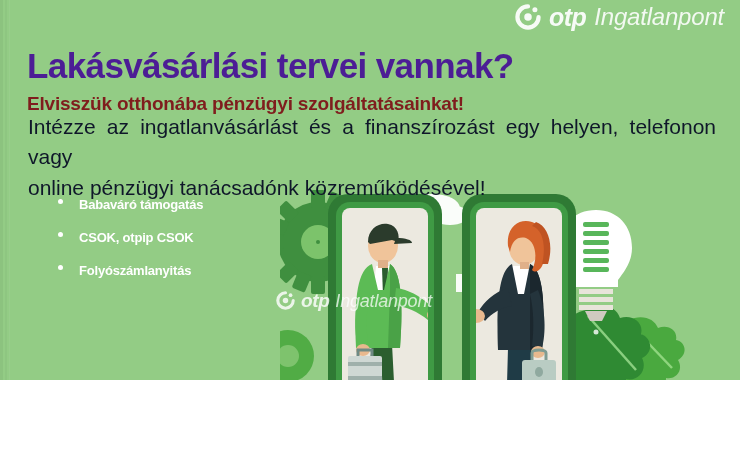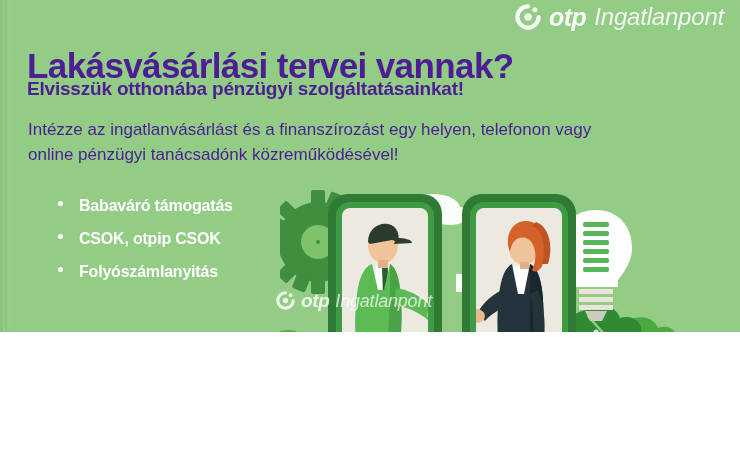--- a/index.html
+++ b/index.html
@@ -3,21 +3,21 @@
 <meta charset="utf-8">
 <style>
   html, body {
     margin: 0;
     padding: 0;
     background: #ffffff;
   }
   #banner {
     position: relative;
     width: 740px;
-    height: 332px;
+    height: 380px;
     overflow: hidden;
     background: #93cc85;
     font-family: "Liberation Sans", sans-serif;
     -webkit-font-smoothing: antialiased;
   }
   
   .edge-strip {
     position: absolute;
     top: 0;
     bottom: 0;
@@ -66,56 +66,56 @@
     font-size: 35px;
     font-weight: 700;
     color: #4c1d95;
     letter-spacing: -0.6px;
     line-height: 1.05;
     white-space: nowrap;
   }
   .subheadline {
     position: absolute;
     left: 27px;
-    top: 79px;
+    top: 94px;
     font-size: 19px;
     font-weight: 700;
-    color: #4c1d95;
+    color: #7f1d1d;
     letter-spacing: -0.2px;
     line-height: 1.1;
     white-space: nowrap;
   }
   .paragraph {
     position: absolute;
     left: 28px;
-    top: 118px;
+    top: 112px;
     width: 688px;
-    font-size: 17px;
+    font-size: 21px;
     font-weight: 400;
-    color: #4c1d95;
+    color: #0f172a;
     line-height: 1.45;
     text-align: justify;
   }
   .paragraph .line2 { display: block; text-align: left; }
 
   
   .bullets {
     position: absolute;
     left: 58px;
     top: 197px;
     margin: 0;
     padding: 0;
     list-style: none;
   }
   .bullets li {
     display: flex;
     align-items: baseline;
     gap: 16px;
     height: 33px;
-    font-size: 16px;
+    font-size: 13px;
     font-weight: 700;
     color: #ffffff;
     letter-spacing: -0.2px;
     white-space: nowrap;
   }
   .bullet-dot {
     display: inline-block;
     width: 5px;
     height: 5px;
     border-radius: 50%;

